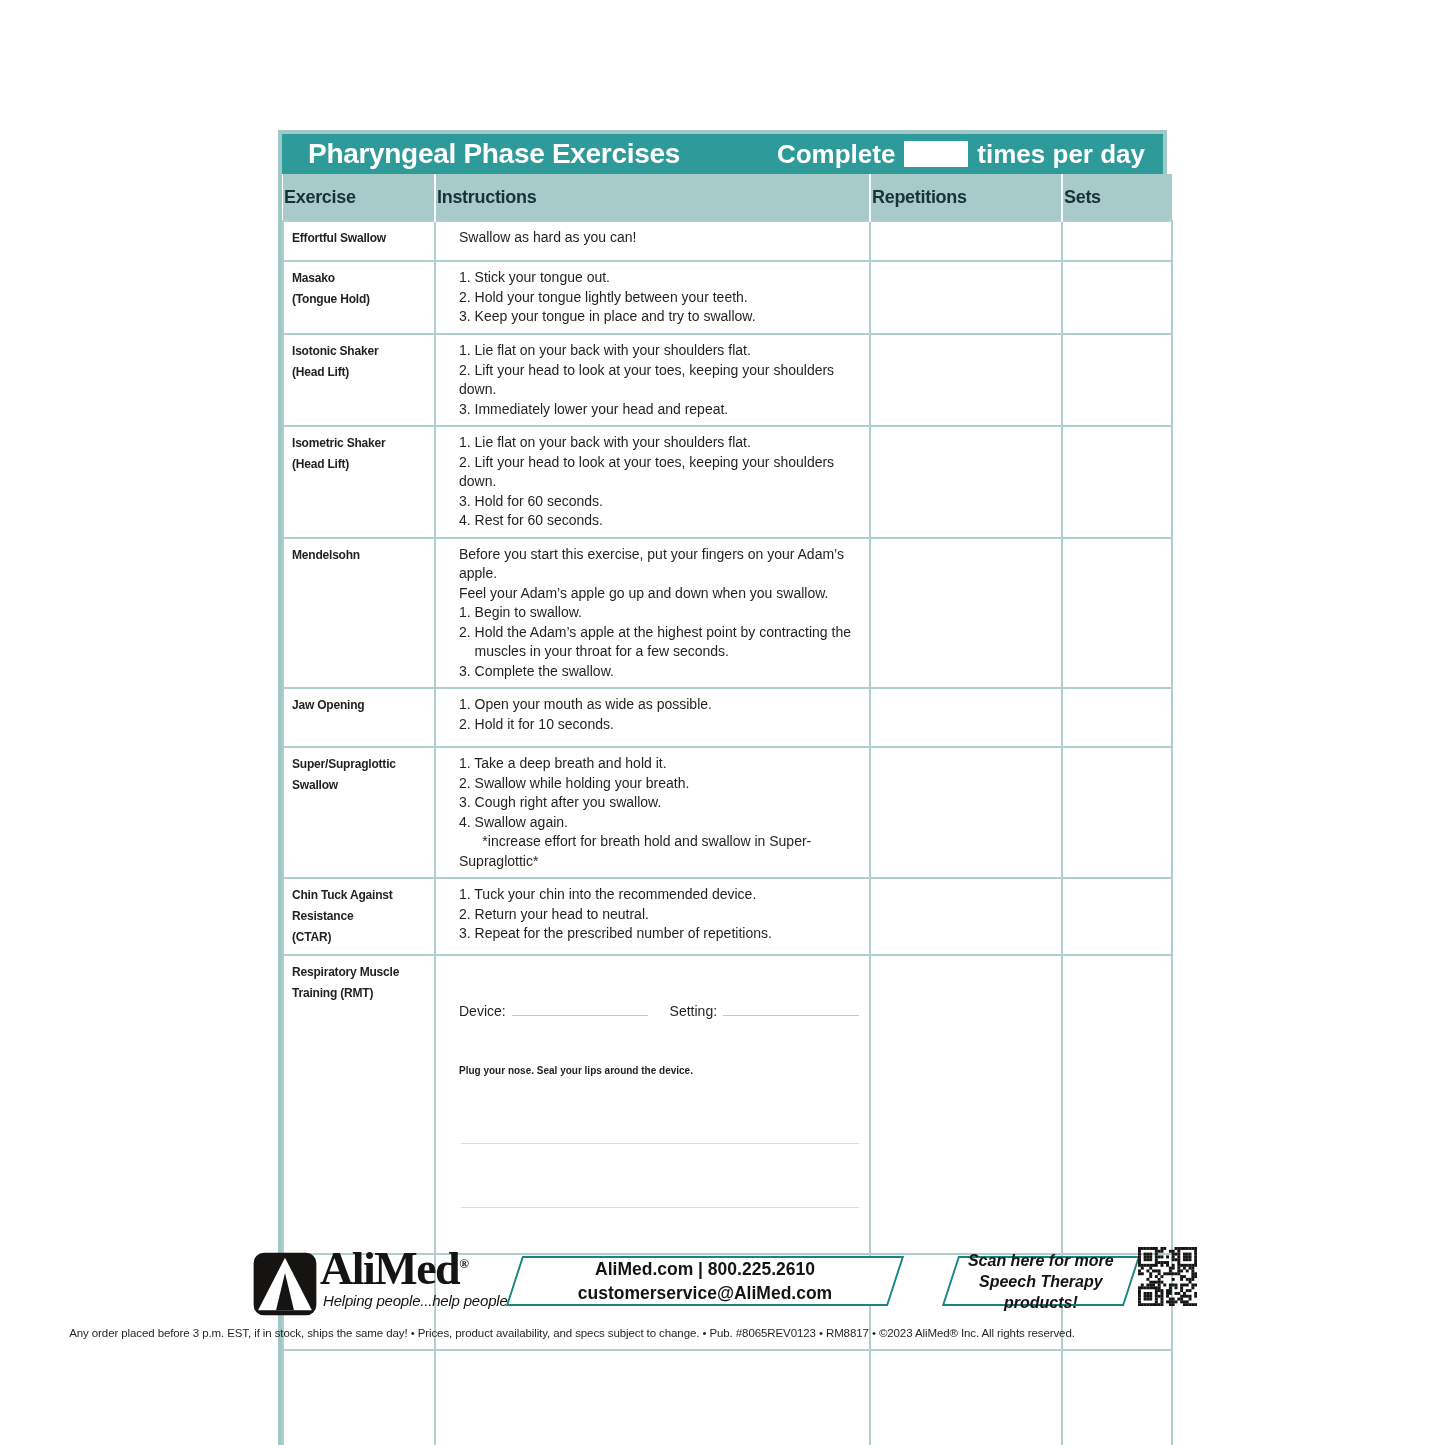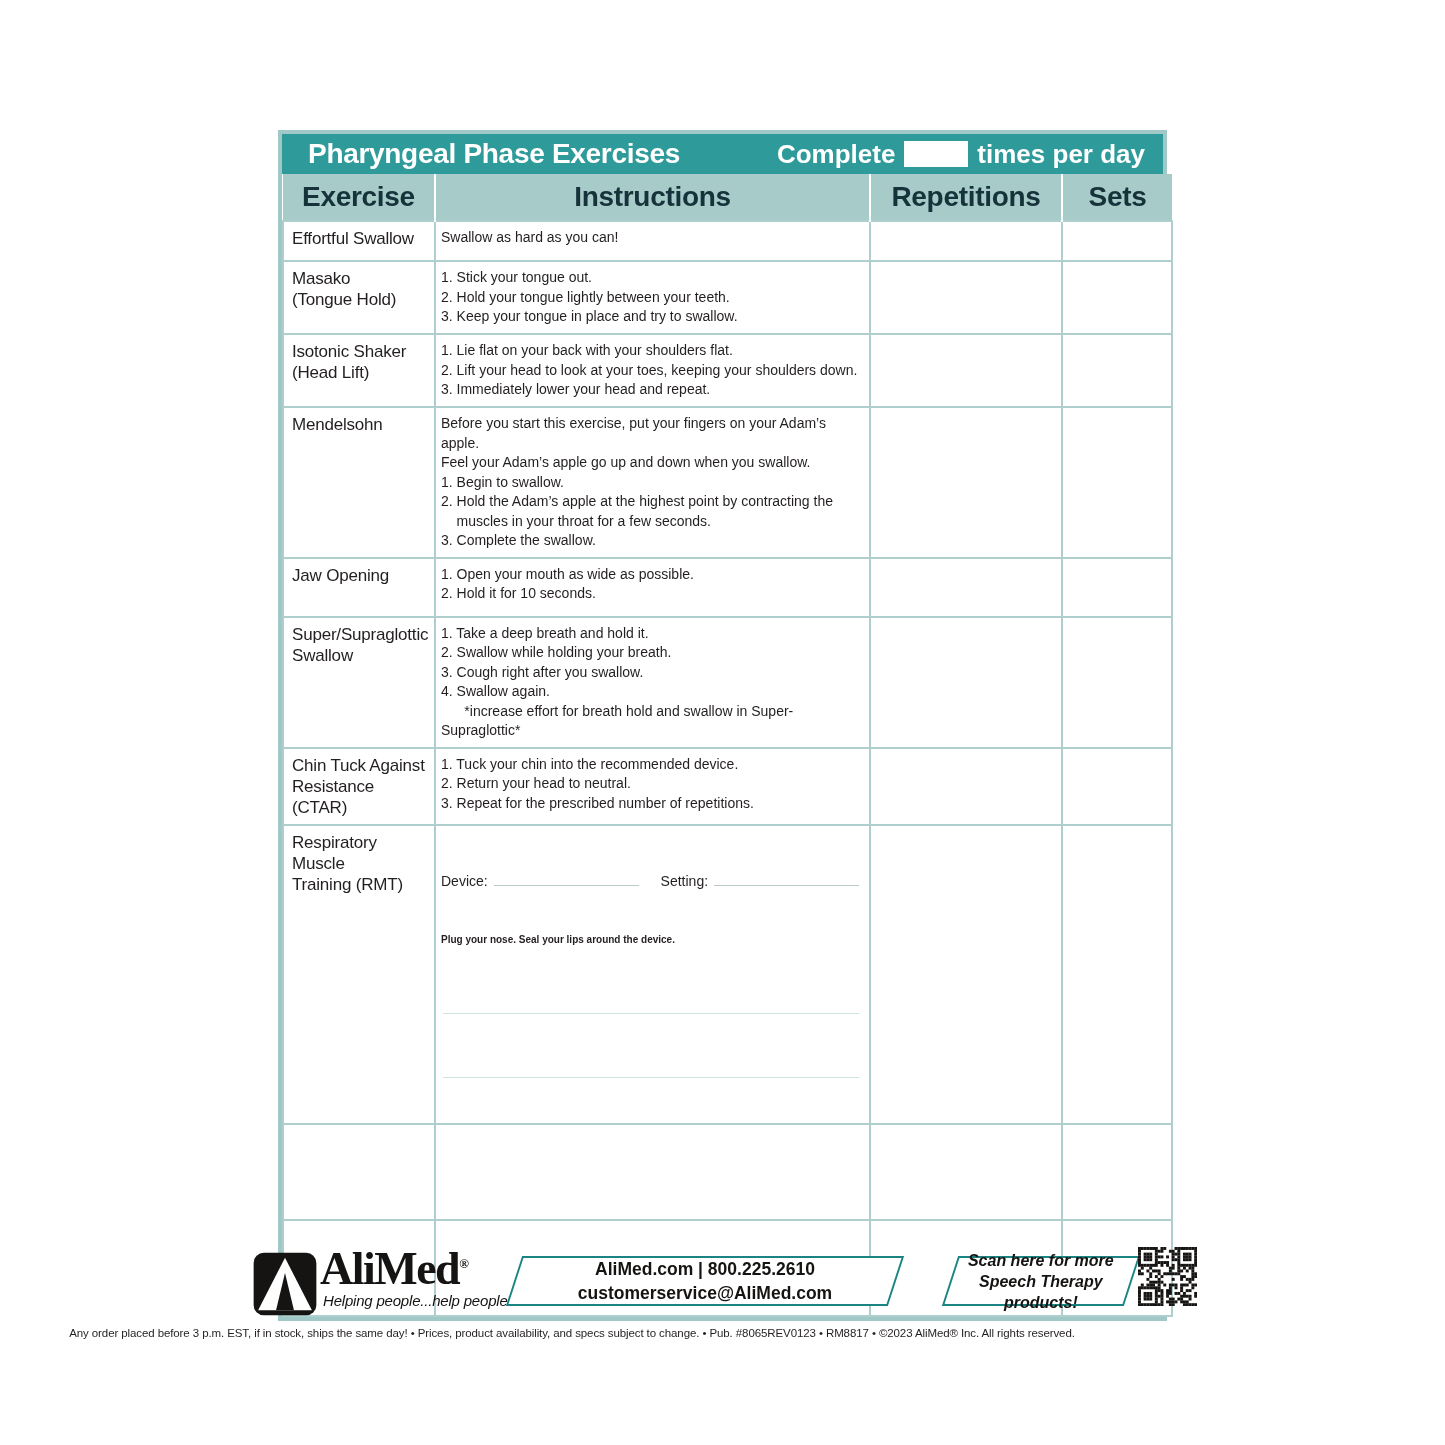--- a/index.html
+++ b/index.html
@@ -23,34 +23,34 @@
     color:#ffffff;font-weight:bold;font-size:28px;letter-spacing:-0.3px;
   }
   .complete{display:flex;align-items:center;color:#ffffff;font-weight:bold;font-size:26px;}
   .fillbox{
     display:inline-block;width:64px;height:26px;background:#ffffff;margin:0 9px;
   }
 
   table{border-collapse:collapse;table-layout:fixed;width:100%;}
   col.c-ex{width:152px;} col.c-ins{width:435px;} col.c-rep{width:192px;} col.c-set{width:110px;}
   th{
-    background:#a7cbc8;color:#16323a;font-weight:bold;font-size:28px;
-    height:44px;text-align:center;border:2px solid #ffffff;border-top:none;border-bottom:none;
+    background:#a7cbc8;color:#16323a;font-weight:bold;font-size:18px;
+    height:44px;text-align:left;border:2px solid #ffffff;border-top:none;border-bottom:none;
     letter-spacing:-0.3px;
   }
   th:first-child{border-left:none;} th:last-child{border-right:none;}
   td{
     border:2px solid #aecfce;vertical-align:top;background:#ffffff;
     padding:6px 8px;box-sizing:border-box;
   }
   td.ex{
-    font-weight:normal;font-size:17px;line-height:21px;white-space:pre-line;
+    font-weight:bold;font-size:12px;line-height:21px;white-space:pre-line;
     letter-spacing:-0.2px;
   }
-  td.ins{font-size:14px;line-height:19.5px;white-space:pre-wrap;padding-left:5px;}
+  td.ins{font-size:14px;line-height:19.5px;white-space:pre-wrap;padding-left:23px;}
   td.blank{padding:0;}
 
   
   .rmt-line1{display:flex;align-items:baseline;font-size:14px;line-height:19.5px;}
   .rmt-label{flex:0 0 auto;}
   .rmt-fill{flex:1 1 auto;border-bottom:1.5px solid #b9cccb;margin:0 22px 3px 6px;height:14px;}
   .rmt-fill.last{margin-right:2px;}
   .rmt-note{font-size:10px;line-height:19.5px;font-weight:bold;}
   .rmt-rule{border-bottom:1.5px solid #cfe3e2;height:0;margin:24px 2px 0 2px;}
 
@@ -128,20 +128,30 @@
 3. Keep your tongue in place and try to swallow.</td>
           <td class="blank"></td>
           <td class="blank"></td>
         </tr>
         <tr style="height:73px">
           <td class="ex">Isotonic Shaker
 (Head Lift)</td>
           <td class="ins">1. Lie flat on your back with your shoulders flat.
 2. Lift your head to look at your toes, keeping your shoulders down.
 3. Immediately lower your head and repeat.</td>
+          <td class="blank"></td>
+          <td class="blank"></td>
+        </tr>
+        <tr style="height:96px">
+          <td class="ex">Isometric Shaker
+(Head Lift)</td>
+          <td class="ins">1. Lie flat on your back with your shoulders flat.
+2. Lift your head to look at your toes, keeping your shoulders down.
+3. Hold for 60 seconds.
+4. Rest for 60 seconds.</td>
           <td class="blank"></td>
           <td class="blank"></td>
         </tr>
         <tr style="height:138px">
           <td class="ex">Mendelsohn</td>
           <td class="ins">Before you start this exercise, put your fingers on your Adam’s apple.
 Feel your Adam’s apple go up and down when you swallow.
 1. Begin to swallow.
 2. Hold the Adam’s apple at the highest point by contracting the
     muscles in your throat for a few seconds.

